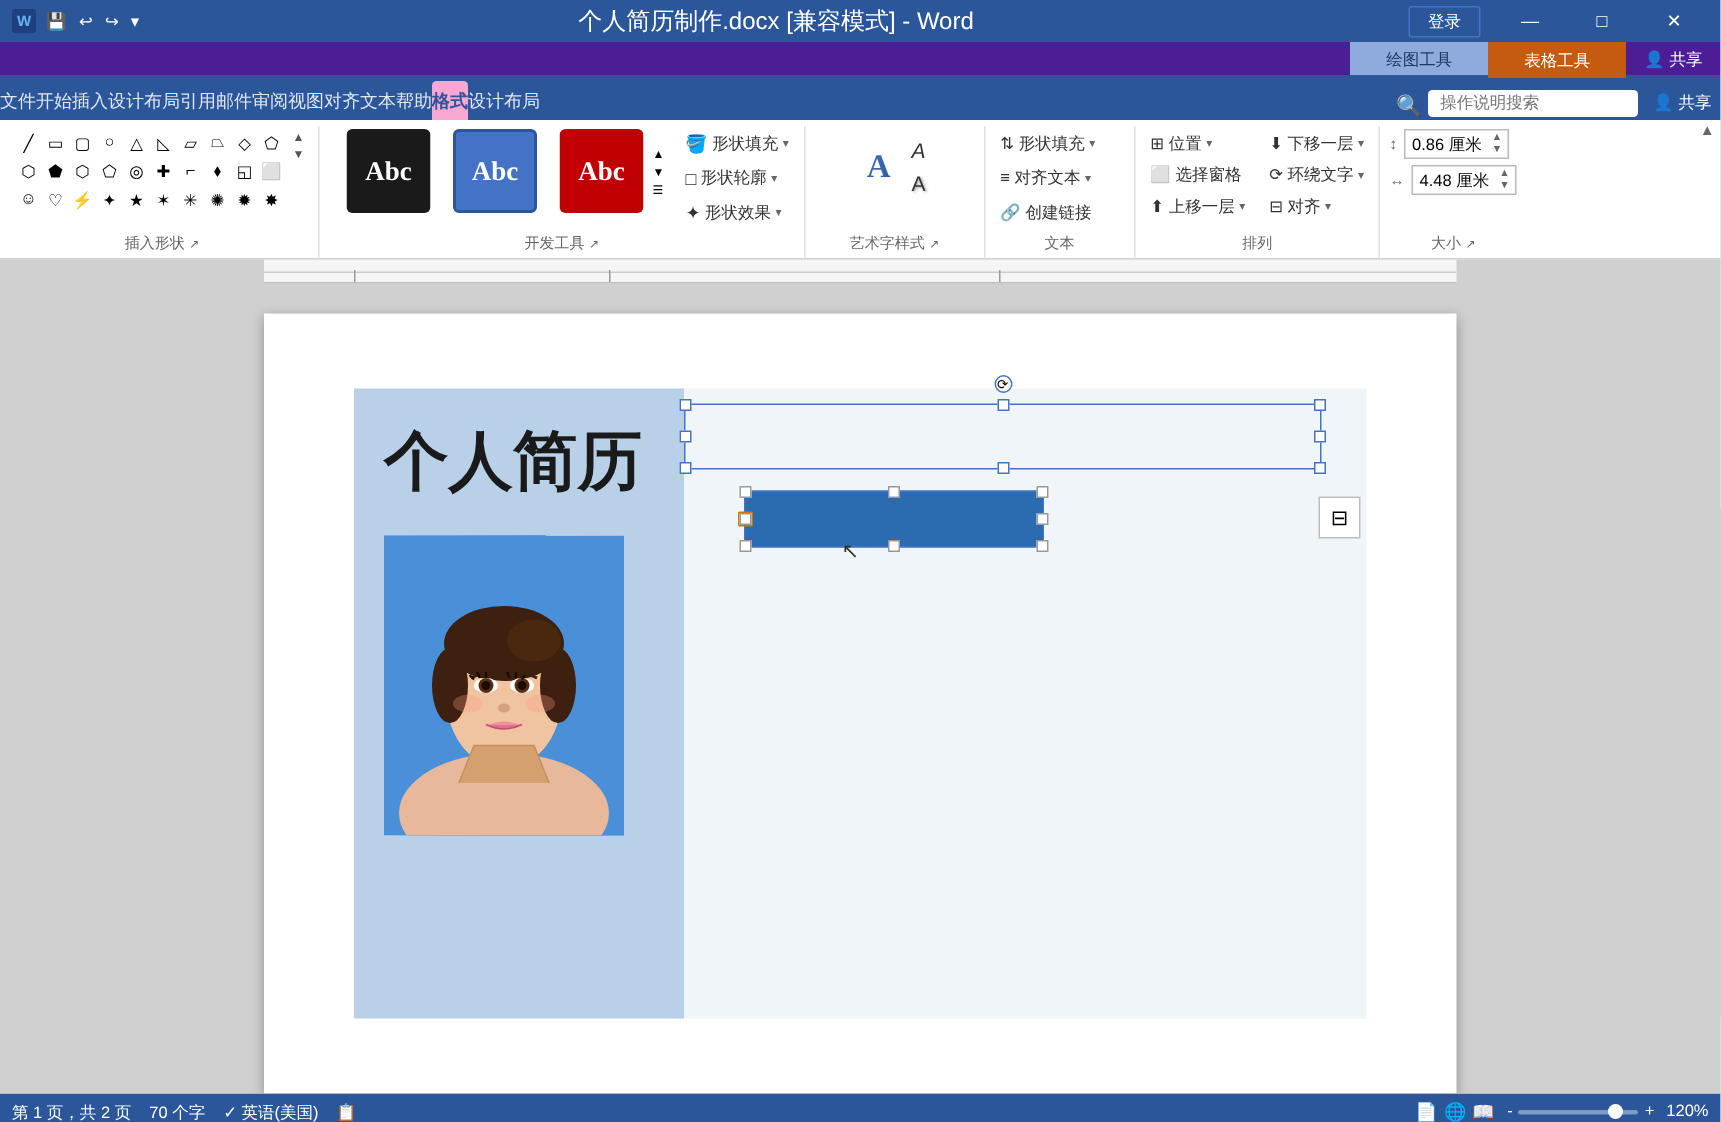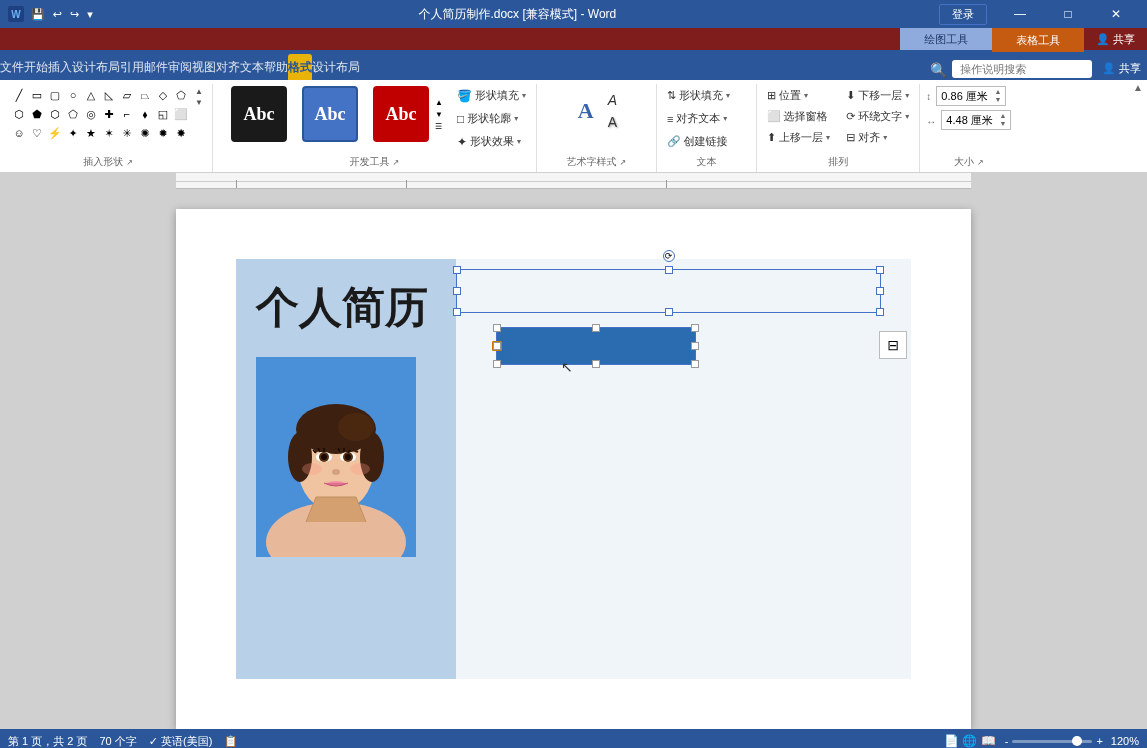--- a/index.html
+++ b/index.html
@@ -9,21 +9,21 @@
     .title-bar {
       background: #2b579a;
       height: 28px;
       display: flex;
       align-items: center;
       padding: 0 8px;
       color: white;
       font-size: 12px;
     }
     .title-bar-left { display: flex; align-items: center; gap: 4px; }
-    .title-bar-center { flex: 1; text-align: center; font-size: 12px; }
+    .title-bar-center { flex: 1; text-align: center; font-size: 16px; }
     .title-bar-right { display: flex; align-items: center; gap: 2px; }
     .title-icon { width: 16px; height: 16px; background: #1e4080; border-radius: 2px; display: flex; align-items: center; justify-content: center; font-size: 10px; color: #6ab0f5; font-weight: bold; }
     .quick-access { display: flex; gap: 2px; align-items: center; }
     .quick-access span { font-size: 11px; cursor: pointer; padding: 1px 3px; }
     .win-btn { width: 46px; height: 28px; display: flex; align-items: center; justify-content: center; font-size: 12px; cursor: pointer; color: white; }
     .login-btn {
       margin-left: auto;
       margin-right: 8px;
       background: #2b579a;
       color: white;
@@ -45,21 +45,21 @@
     .ribbon-tab {
       padding: 5px 0;
       font-size: 12px;
       color: rgba(255,255,255,0.85);
       cursor: pointer;
       height: 26px;
       display: flex;
       align-items: center;
       border-radius: 3px 3px 0 0;
     }
-    .ribbon-tab.active { background: #eab308; color: #2b579a; font-weight: bold; }
+    .ribbon-tab.active { background: #f9a8d4; color: #2b579a; font-weight: bold; }
     .ribbon-tab-right { margin-left: auto; display: flex; align-items: flex-end; padding-bottom: 2px; gap: 4px; }
     .help-search {
       background: white;
       border: none;
       padding: 3px 8px;
       font-size: 11px;
       border-radius: 3px;
       width: 140px;
       color: #555;
     }
@@ -277,21 +277,21 @@
   </div>
   <div class="title-bar-center">个人简历制作.docx [兼容模式] - Word</div>
   <div class="title-bar-right">
     <button class="login-btn">登录</button>
     <div class="win-btn">—</div>
     <div class="win-btn">□</div>
     <div class="win-btn close">✕</div>
   </div>
 </div>
 
-<div style="background:#7f1d1d; height:22px; display:flex; align-items:stretch;">
+<div style="background:#4c1d95; height:22px; display:flex; align-items:stretch;">
   <div style="flex:1; display:flex; align-items:center; padding-left:8px;">
   </div>
   <div style="display:flex; align-items:stretch;">
     <div style="background:#8faadc; padding:0 24px; display:flex; align-items:center; font-size:11px; color:#1f3864;">绘图工具</div>
     <div style="background:#c55a11; padding:12px 24px; display:flex; align-items:center; font-size:11px; color:white;">表格工具</div>
   </div>
   <div style="padding:2px 12px; display:flex; align-items:center;">
     <span style="color:white; font-size:11px; cursor:pointer;">👤 共享</span>
   </div>
 </div>

